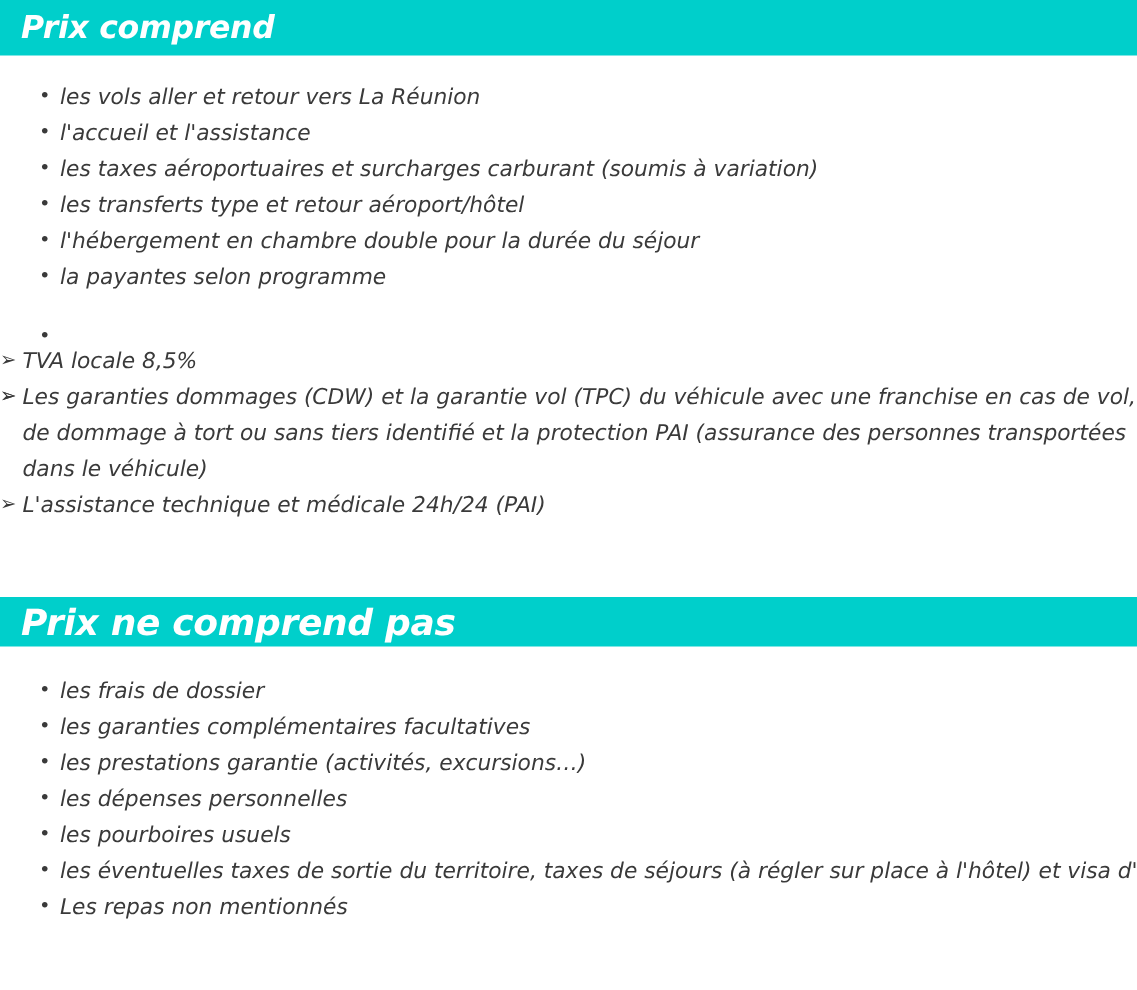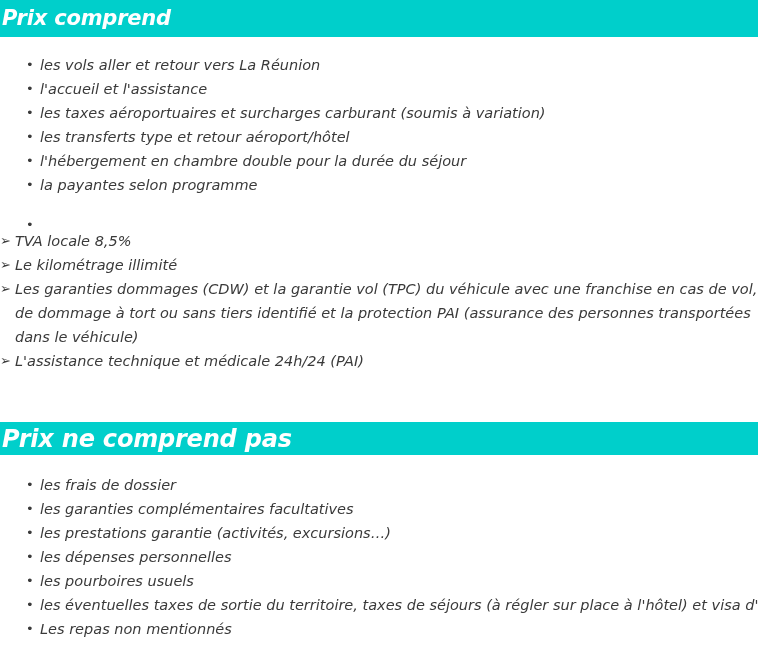--- a/index.html
+++ b/index.html
@@ -34,21 +34,21 @@
   .band-2 { height: 33px; }
 
   .band-title {
     color: #ffffff;
     font-family: "DejaVu Sans", sans-serif;
     font-weight: bold;
     font-style: italic;
     font-size: 21px;
     line-height: 1;
     letter-spacing: -0.2px;
-    padding-left: 2px;
+    padding-left: 14px;
     white-space: nowrap;
   }
   .band-2 .band-title { font-size: 24px; }
 
   
   .section-body {
     padding: 0;
   }
 
   ul.bullets {
@@ -150,21 +150,20 @@
     </ul>
 
     <div class="spacer-line"></div>
 
     <div class="arrow-item nowrap">
       <span class="arrow">➢</span>
       <span>TVA locale 8,5%</span>
     </div>
     <div class="arrow-item nowrap">
       <span class="arrow">➢</span>
-      <span>Le kilométrage illimité</span>
     </div>
     <div class="arrow-item wrap">
       <span class="arrow">➢</span>
       <span>Les garanties dommages (CDW) et la garantie vol (TPC) du véhicule avec une franchise en cas de vol, de dommage à tort ou sans tiers identifié et la protection PAI (assurance des personnes transportées dans le véhicule)</span>
     </div>
     <div class="arrow-item nowrap">
       <span class="arrow">➢</span>
       <span>L'assistance technique et médicale 24h/24 (PAI)</span>
     </div>
   </div>

